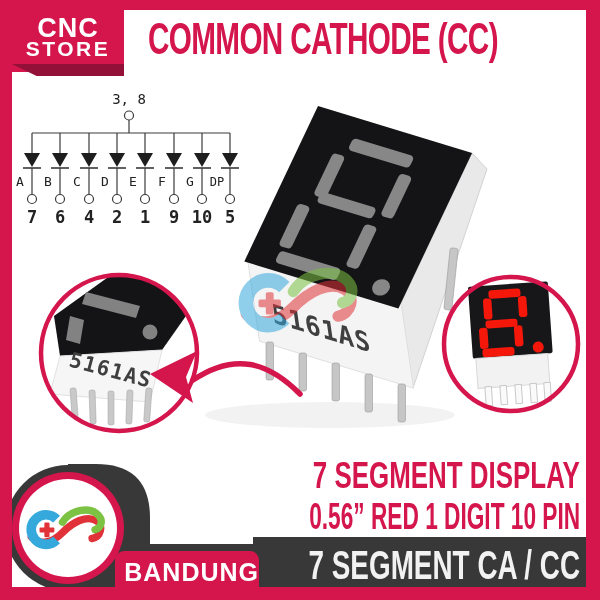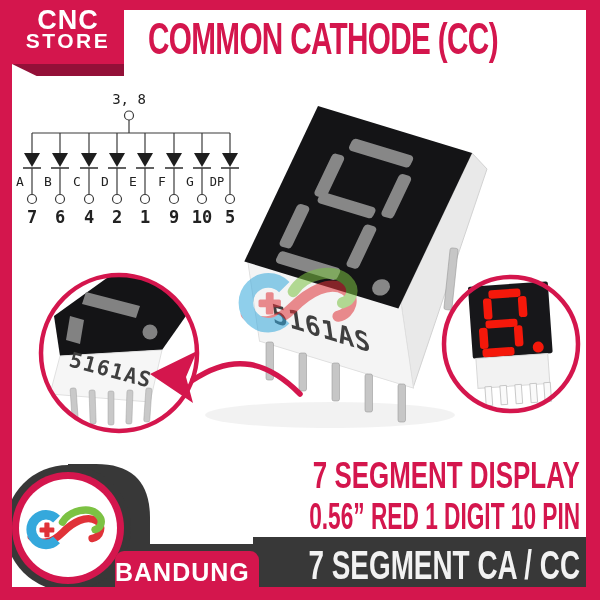--- a/index.html
+++ b/index.html
@@ -3,38 +3,38 @@
 <meta charset="utf-8">
 <style>
   html,body{margin:0;padding:0;}
   body{width:600px;height:600px;position:relative;overflow:hidden;background:#ffffff;
        font-family:"Liberation Sans", sans-serif;}
   .layer{position:absolute;left:0;top:0;}
   
   .frame{position:absolute;inset:0;border-style:solid;border-color:#d4164d;
          border-width:10px 14px 13px 12px;z-index:5;pointer-events:none;box-sizing:border-box;}
   
-  .badge{position:absolute;left:12px;top:0;width:112px;height:64px;background:#d4164d;z-index:6;
+  .badge{position:absolute;left:12px;top:8px;width:112px;height:64px;background:#d4164d;z-index:6;
          color:#fff;text-align:center;}
   .badge-cnc{font-size:27px;font-weight:900;letter-spacing:1px;margin-top:7px;line-height:26px;}
   .badge-store{font-size:21px;font-weight:900;letter-spacing:2.5px;line-height:15px;}
   .badge-fold{position:absolute;left:12px;top:64px;width:112px;height:12px;background:#931038;z-index:6;
               clip-path:polygon(0 0,100% 0,100% 100%,22% 100%);}
   
   .title{position:absolute;left:148px;top:13px;z-index:6;color:#d4164d;font-size:45px;font-weight:900;
          letter-spacing:-1px;white-space:nowrap;transform:scaleX(0.66);transform-origin:left top;}
   .f-line{position:absolute;right:20px;z-index:6;color:#d4164d;font-weight:900;font-size:36px;
           white-space:nowrap;transform-origin:right top;line-height:36px;}
   .f-line1{top:458px;transform:scaleX(0.72);}
   .f-line2{top:499px;transform:scaleX(0.63);}
   .banner-text{position:absolute;left:253px;top:545px;width:347px;z-index:6;color:#f2f2f2;
                font-size:41px;font-weight:800;text-align:center;white-space:nowrap;line-height:41px;
                transform:scaleX(0.68);transform-origin:center top;}
   .city{position:absolute;left:115px;top:557px;width:144px;z-index:6;color:#ffffff;font-size:25px;
-        font-weight:800;letter-spacing:1px;text-align:left;white-space:nowrap;line-height:30px;}
+        font-weight:800;letter-spacing:1px;text-align:right;white-space:nowrap;line-height:30px;}
   svg text{font-family:"Liberation Sans", sans-serif;}
   svg text.mono{font-family:"DejaVu Sans Mono", monospace;}
 </style>
 </head>
 <body>
 
 <svg class="layer" width="600" height="600" viewBox="0 0 600 600" style="z-index:1;">
   <defs>
     <g id="logo-shape">
       <path d="M 10,50 C 22,62 38,58 52,44 C 66,30 84,20 98,28 C 108,34 104,50 92,52" fill="none" stroke="#e03238" stroke-width="10" stroke-linecap="round"></path>

